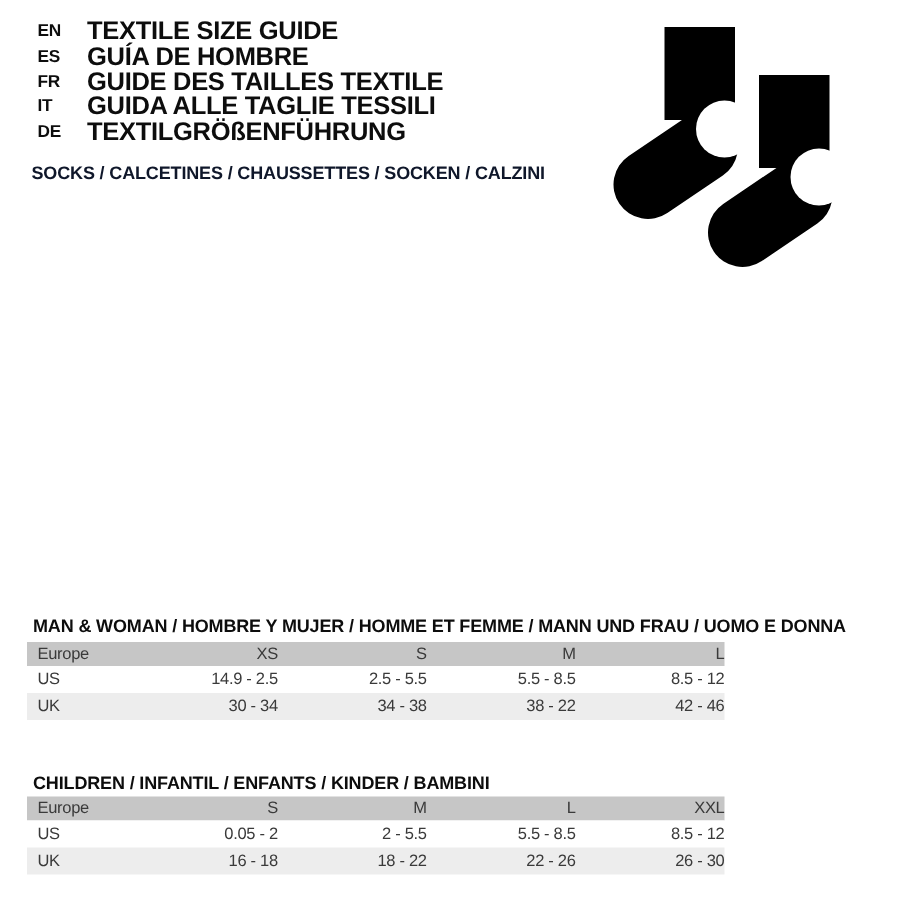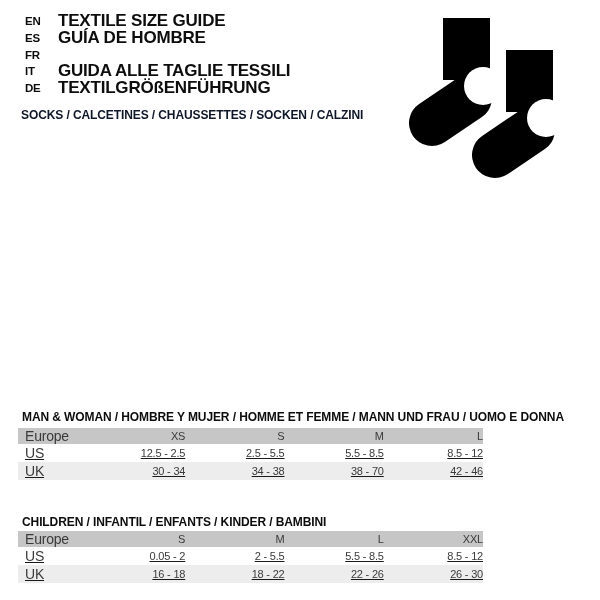--- a/index.html
+++ b/index.html
@@ -46,25 +46,25 @@
   .title-2 { top: 515px; }
 
   
   .size-table { position: absolute; left: 18px; width: 465px; }
   .table-1 { top: 428px; }
   .table-2 { top: 531px; }
   .t-row { display: flex; width: 100%; }
   .t-head {
     background: #c6c6c6; height: 16px; line-height: 16px;
   }
-  .t-data { height: 18px; line-height: 18px; background: #ffffff; text-decoration: underline; }
+  .t-data { height: 18px; line-height: 18px; background: #ffffff; }
   .t-alt { background: #ededed; }
   .cell-first {
     width: 68px; box-sizing: border-box; padding-left: 7px;
-    text-align: left; font-size: 14px; color: #3a3a3a;
+    text-align: left; font-size: 11px; color: #3a3a3a;
     letter-spacing: -0.2px;
   }
   .cell {
     flex: 1; text-align: right; font-size: 11px; color: #3a3a3a;
     letter-spacing: -0.2px;
   }
 </style>
 </head>
 <body>
 
@@ -74,20 +74,21 @@
     <div class="lang-row">
       <span class="lang-code">EN</span>
       <span class="lang-label">TEXTILE SIZE GUIDE</span>
     </div>
     <div class="lang-row">
       <span class="lang-code">ES</span>
       <span class="lang-label">GUÍA DE HOMBRE</span>
     </div>
     <div class="lang-row">
       <span class="lang-code">FR</span>
+      <span class="lang-label">GUIDE DES TAILLES TEXTILE</span>
     </div>
     <div class="lang-row">
       <span class="lang-code">IT</span>
       <span class="lang-label">GUIDA ALLE TAGLIE TESSILI</span>
     </div>
     <div class="lang-row">
       <span class="lang-code">DE</span>
       <span class="lang-label">TEXTILGRÖßENFÜHRUNG</span>
     </div>
   </div>
@@ -118,30 +119,30 @@
   <div class="size-table table-1">
     <div class="t-row t-head">
       <div class="cell-first">Europe</div>
       <div class="cell">XS</div>
       <div class="cell">S</div>
       <div class="cell">M</div>
       <div class="cell">L</div>
     </div>
     <div class="t-row t-data">
       <div class="cell-first">US</div>
-      <div class="cell">12.5 - 2.5</div>
+      <div class="cell">14.9 - 2.5</div>
       <div class="cell">2.5 - 5.5</div>
       <div class="cell">5.5 - 8.5</div>
       <div class="cell">8.5 - 12</div>
     </div>
     <div class="t-row t-data t-alt">
       <div class="cell-first">UK</div>
       <div class="cell">30 - 34</div>
       <div class="cell">34 - 38</div>
-      <div class="cell">38 - 70</div>
+      <div class="cell">38 - 22</div>
       <div class="cell">42 - 46</div>
     </div>
   </div>
 
   <div class="section-title title-2">CHILDREN / INFANTIL / ENFANTS / KINDER / BAMBINI</div>
   <div class="size-table table-2">
     <div class="t-row t-head">
       <div class="cell-first">Europe</div>
       <div class="cell">S</div>
       <div class="cell">M</div>

